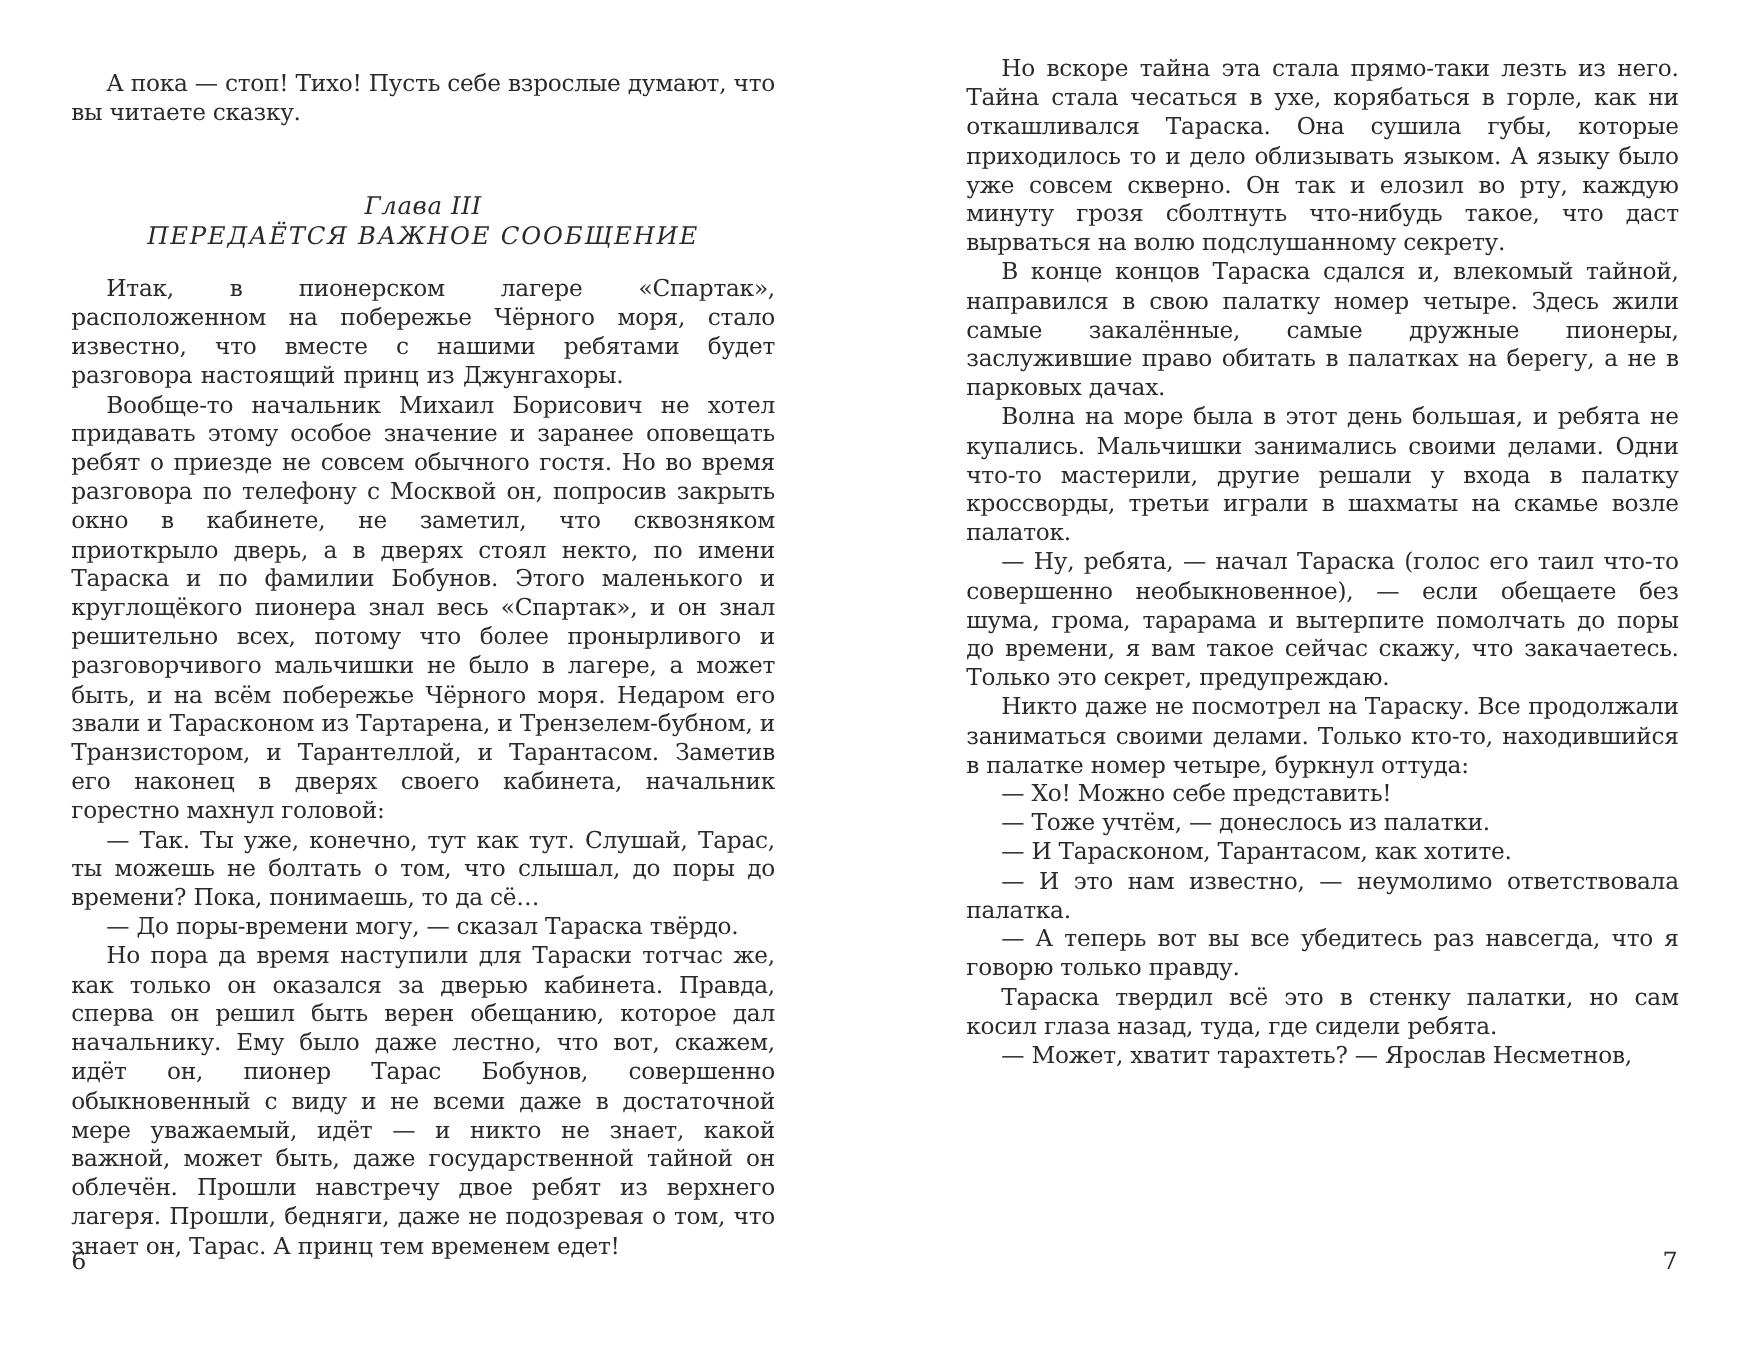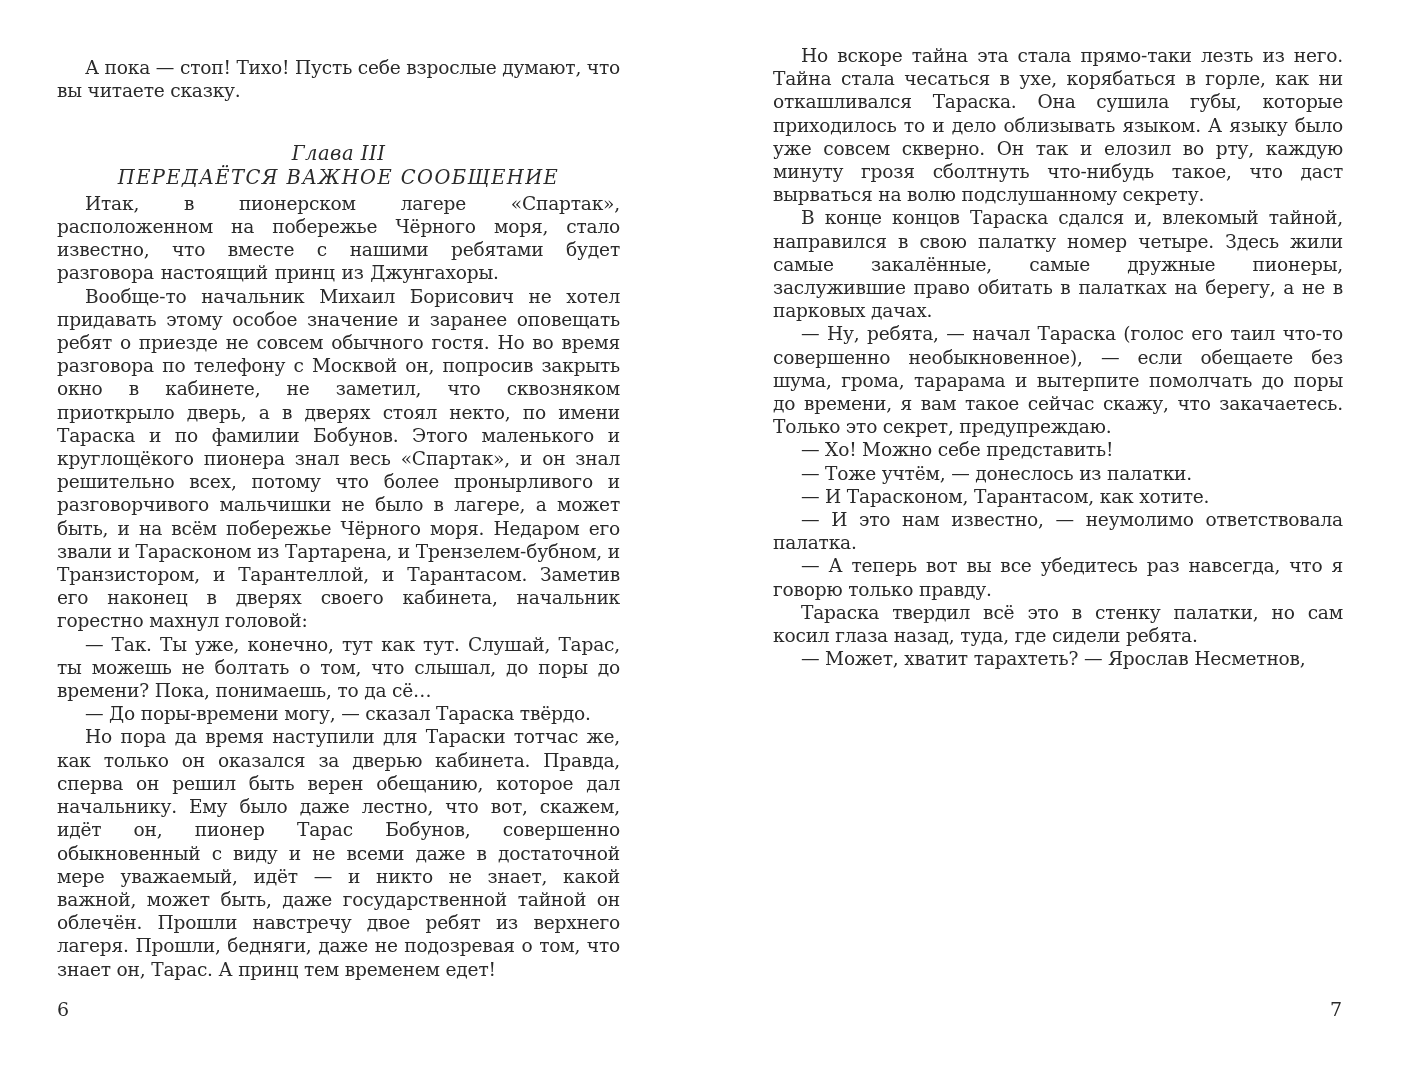--- a/index.html
+++ b/index.html
@@ -6,22 +6,22 @@
   body { width:1409px; height:1080px; position:relative; overflow:hidden;
          font-family:"DejaVu Serif","Liberation Serif",serif; color:#2a2a2a; }
   .page { position:absolute; top:0; height:1036px; }
   #left-page { left:0; width:700px; }
   #right-page { left:700px; width:709px; }
   .col { position:absolute; font-size:18.6px; line-height:23.2px; letter-spacing:-0.2px; }
   #left-page .col { left:57px; top:56px; width:563px; }
   #right-page .col { left:73px; top:44px; width:570px; }
   .p { margin:0; text-align:justify; text-align-last:left; text-indent:28px; hyphens:manual; }
   .heading { text-align:center; font-style:italic; margin:0; }
-  .chapter-num { margin-top:40px; font-size:19.5px; letter-spacing:0.5px; }
-  .chapter-title { font-size:19.5px; letter-spacing:1.4px; margin-bottom:3px; }
+  .chapter-num { margin-top:51px; font-size:19.5px; letter-spacing:0.5px; }
+  .chapter-title { font-size:19.5px; letter-spacing:1.4px; margin-bottom:20px; }
   .pagenum { position:absolute; top:998px; font-size:19px; }
   #left-page .pagenum { left:57px; }
   #right-page .pagenum { left:630px; }
 </style>
 </head>
 <body>
 
 <div class="page" id="left-page">
   <div class="col">
     <p class="p">А пока — стоп! Тихо! Пусть себе взрослые думают, что вы читаете сказку.</p>
@@ -33,21 +33,23 @@
     <p class="p">— До поры-времени могу, — сказал Тараска твёрдо.</p>
     <p class="p">Но пора да время наступили для Тараски тотчас же, как только он оказался за дверью кабинета. Правда, сперва он решил быть верен обещанию, которое дал начальнику. Ему было даже лестно, что вот, скажем, идёт он, пионер Тарас Бобунов, совершенно обыкновенный с виду и не всеми даже в достаточной мере уважаемый, идёт — и никто не знает, какой важной, может быть, даже государственной тайной он облечён. Прошли навстречу двое ребят из верхнего лагеря. Прошли, бедняги, даже не подозревая о том, что знает он, Тарас. А принц тем временем едет!</p>
   </div>
   <div class="pagenum">6</div>
 </div>
 
 <div class="page" id="right-page">
   <div class="col">
     <p class="p">Но вскоре тайна эта стала прямо-таки лезть из него. Тайна стала чесаться в ухе, корябаться в горле, как ни откашливался Тараска. Она сушила губы, которые приходилось то и дело облизывать языком. А языку было уже совсем скверно. Он так и елозил во рту, каждую минуту грозя сболтнуть что-нибудь такое, что даст вырваться на волю подслушанному секрету.</p>
     <p class="p">В конце концов Тараска сдался и, влекомый тайной, направился в свою палатку номер четыре. Здесь жили самые закалённые, самые дружные пионеры, заслужившие право обитать в палатках на берегу, а не в парковых дачах.</p>
+    <p class="p">Волна на море была в этот день большая, и ребята не купались. Мальчишки занимались своими делами. Одни что-то мастерили, другие решали у входа в палатку кроссворды, третьи играли в шахматы на скамье возле палаток.</p>
     <p class="p">— Ну, ребята, — начал Тараска (голос его таил что-то совершенно необыкновенное), — если обещаете без шума, грома, тарарама и вытерпите помолчать до поры до времени, я вам такое сейчас скажу, что закачаетесь. Только это секрет, предупреждаю.</p>
+    <p class="p">Никто даже не посмотрел на Тараску. Все продолжали заниматься своими делами. Только кто-то, находившийся в палатке номер четыре, буркнул оттуда:</p>
     <p class="p">— Хо! Можно себе представить!</p>
     <p class="p">— Тоже учтём, — донеслось из палатки.</p>
     <p class="p">— И Тарасконом, Тарантасом, как хотите.</p>
     <p class="p">— И это нам известно, — неумолимо ответствовала палатка.</p>
     <p class="p">— А теперь вот вы все убедитесь раз навсегда, что я говорю только правду.</p>
     <p class="p">Тараска твердил всё это в стенку палатки, но сам косил глаза назад, туда, где сидели ребята.</p>
     <p class="p">— Может, хватит тарахтеть? — Ярослав Несметнов,</p>
   </div>
   <div class="pagenum">7</div>
 </div>

